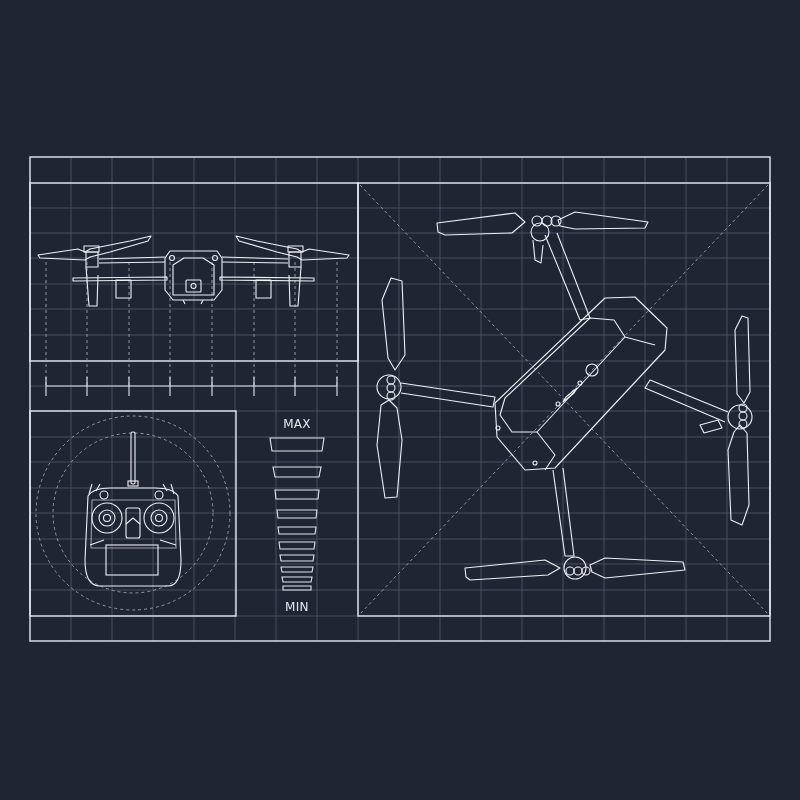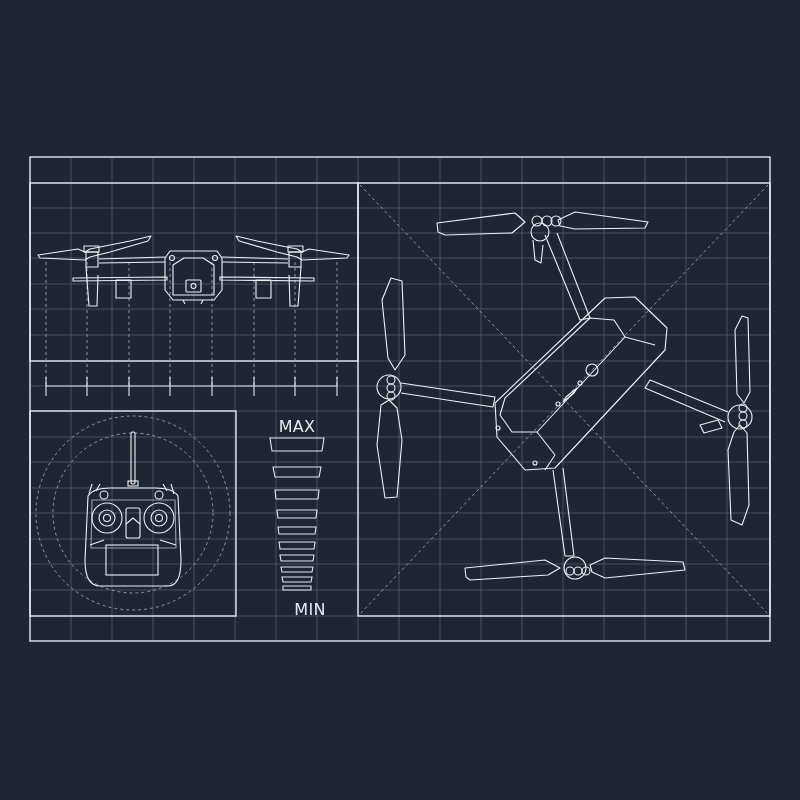--- a/index.html
+++ b/index.html
@@ -1,18 +1,18 @@
 <!DOCTYPE html>
 <html><head>
 <meta charset="utf-8">
 <style>
   html, body { margin:0; padding:0; }
   body { width:800px; height:800px; background:#1f2533; overflow:hidden; font-family:"DejaVu Sans", sans-serif; }
   #canvas { position:absolute; left:0; top:0; width:800px; height:800px; }
-  .lbl { position:absolute; color:#e6e9ef; font-size:16px; letter-spacing:0.3px; transform:translateX(-50%); }
+  .lbl { position:absolute; color:#e6e9ef; font-size:12px; letter-spacing:0.3px; transform:translateX(-50%); }
 </style>
 </head>
 <body>
 
 <svg id="canvas" viewBox="0 0 800 800" xmlns="http://www.w3.org/2000/svg">
   <rect x="0" y="0" width="800" height="800" fill="#1f2533"></rect>
 
   <g stroke="#5a6275" stroke-width="0.8" opacity="0.85">
     <line x1="71" y1="157" x2="71" y2="641"></line>
       <line x1="112" y1="157" x2="112" y2="641"></line>
@@ -202,13 +202,13 @@
     <circle cx="592" cy="370" r="6"></circle>
     <circle cx="580" cy="383" r="2"></circle>
     <path d="M566,397 L577,388 L574,393 L563,402 Z"></path>
     <circle cx="558" cy="404" r="2"></circle>
     <circle cx="498" cy="428" r="2"></circle>
       <circle cx="535" cy="463" r="2"></circle>
   </g>
 </svg>
 
 <div class="lbl" style="left:297px; top:417px;">MAX</div>
-<div class="lbl" style="left:310px; top:600px;">MIN</div>
+<div class="lbl" style="left:297px; top:600px;">MIN</div>
 
 </body></html>

